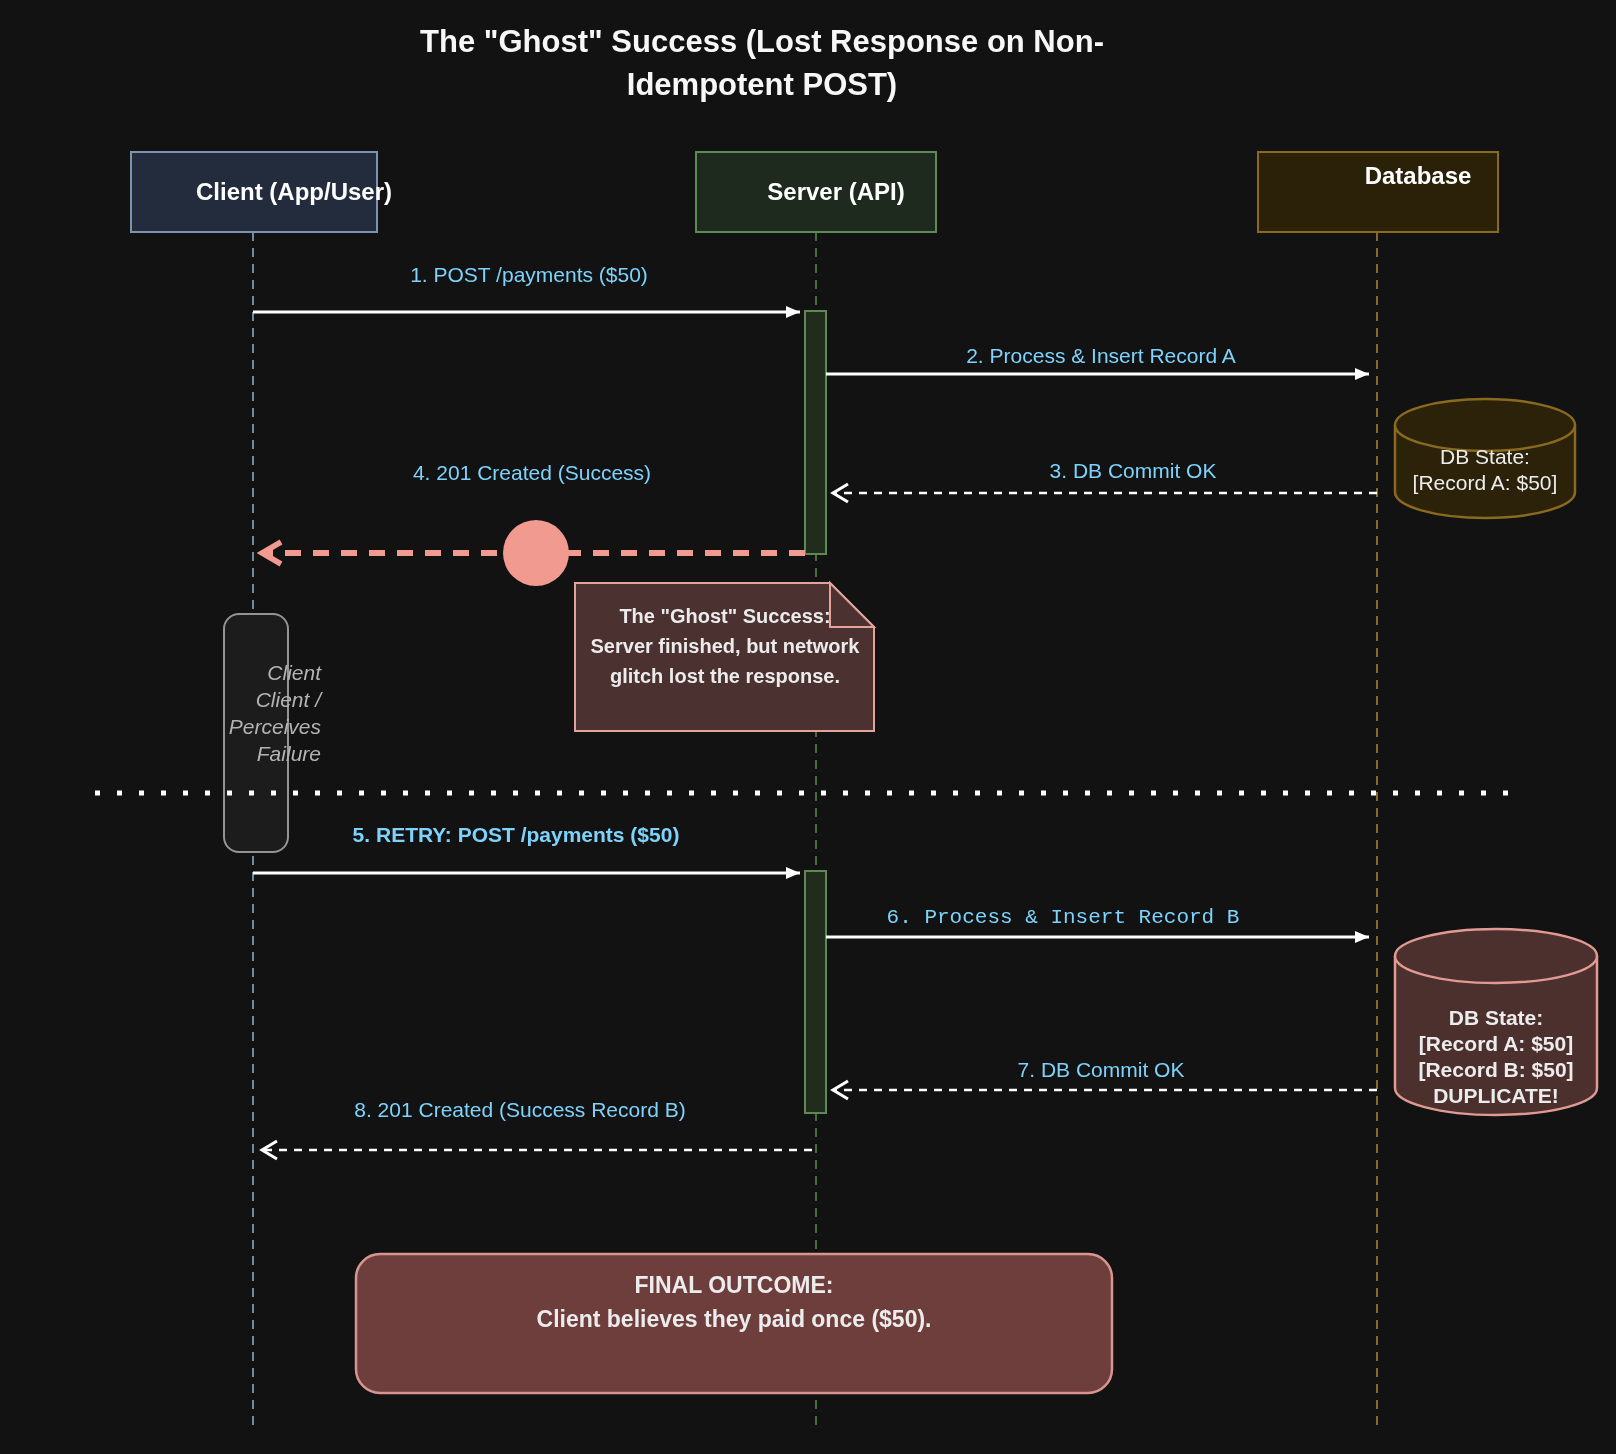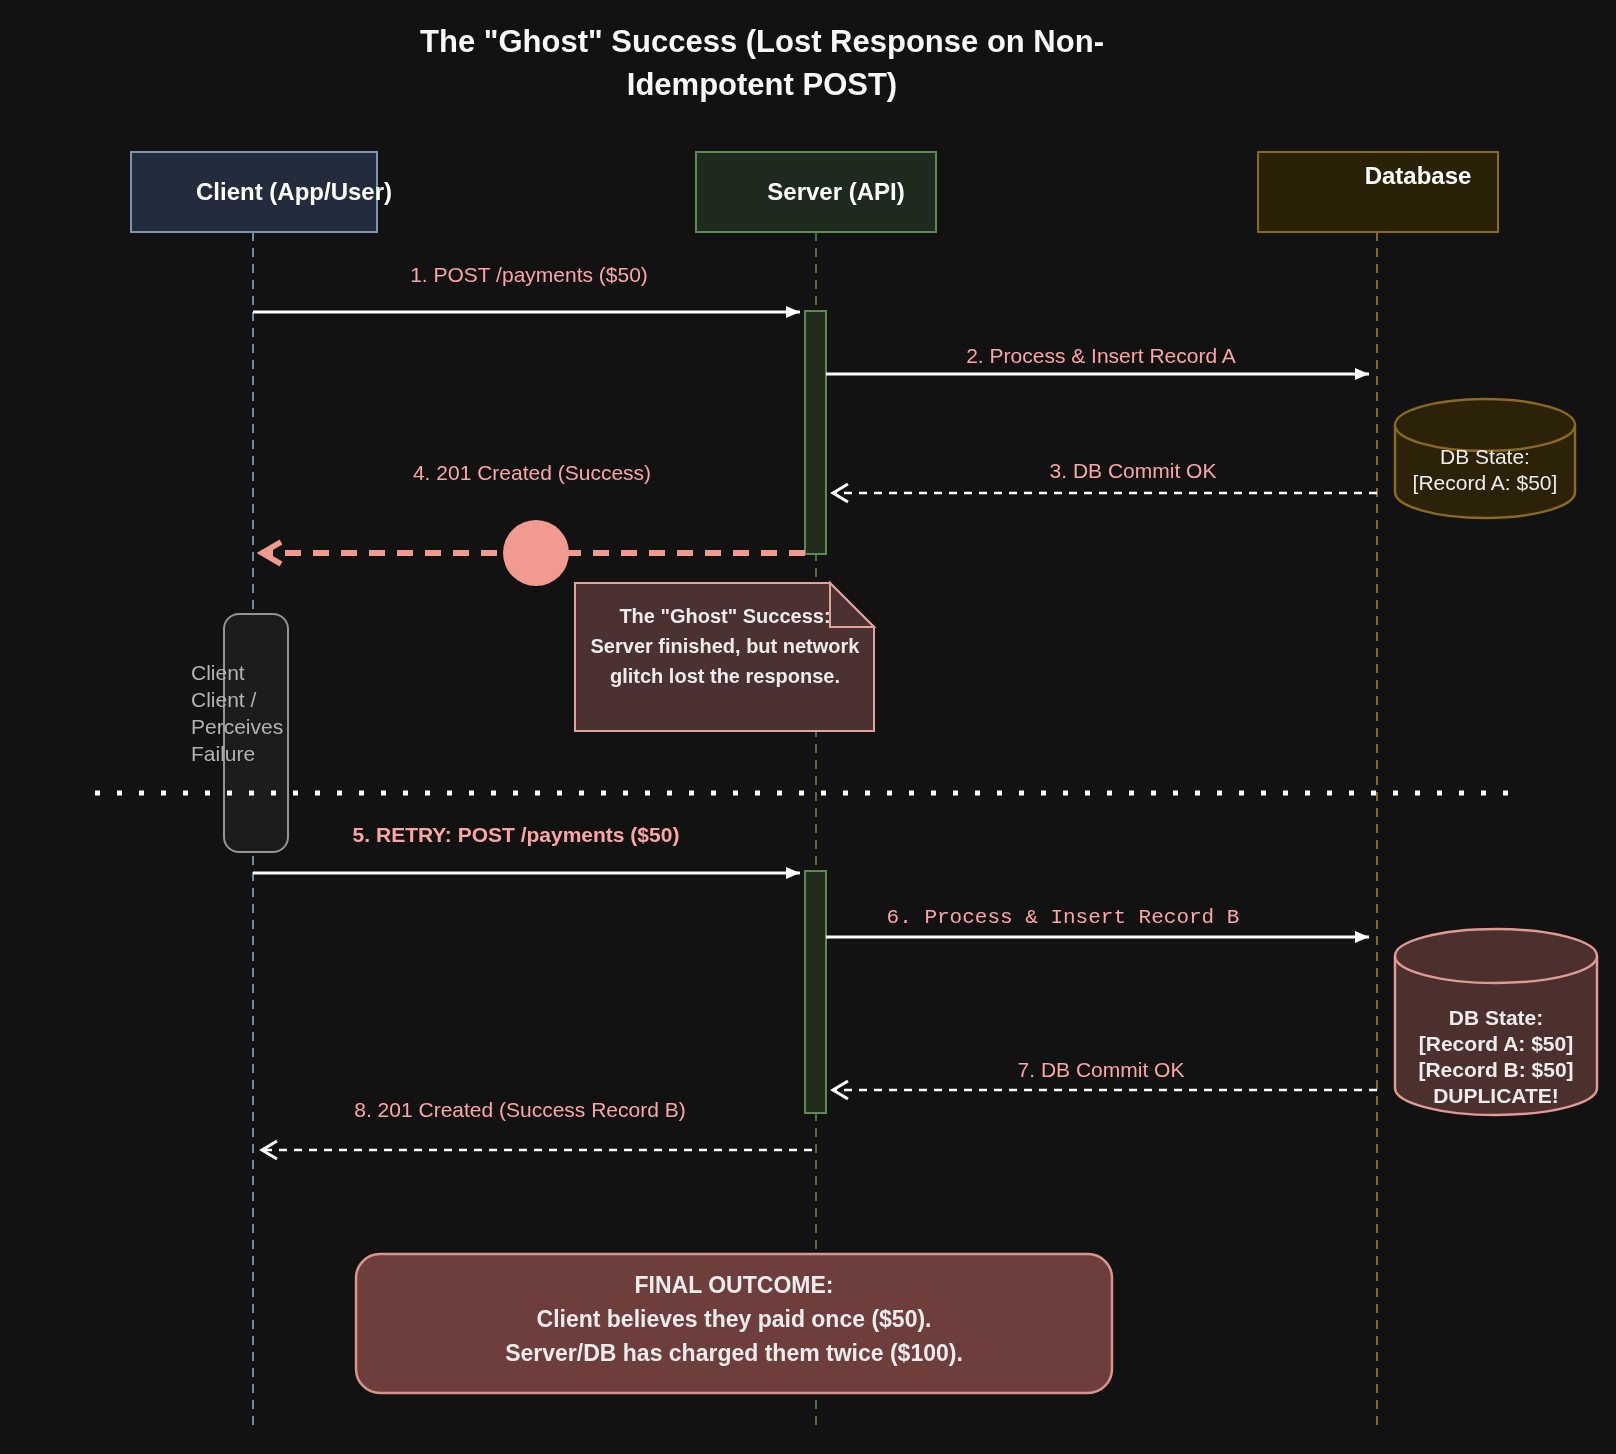--- a/index.html
+++ b/index.html
@@ -2,30 +2,30 @@
 <html><head>
 <meta charset="utf-8">
 <style>
   html,body{margin:0;padding:0;background:#121212;}
   #stage{
     position:relative;width:1616px;height:1454px;overflow:hidden;
     background:#121212;font-family:"Liberation Sans",sans-serif;color:#ececec;
   }
   svg{position:absolute;left:0;top:0;}
   .lbl{position:absolute;transform:translateX(-50%);white-space:nowrap;
-       font-size:21px;color:#fca5a5;}
+       font-size:21px;color:#7dd3fc;}
   .bold{font-weight:bold;}
   #title{position:absolute;left:367px;top:20px;width:790px;text-align:center;
          font-size:31px;font-weight:bold;line-height:43px;color:#f7f7f7;}
   .actor-label{position:absolute;display:flex;align-items:center;justify-content:center;
          font-size:24px;font-weight:bold;color:#fff;padding-left:40px;}
   #note-text{position:absolute;left:575px;top:601px;width:300px;text-align:center;
          font-weight:bold;font-size:20px;line-height:30px;}
-  #timeout-text{position:absolute;left:191px;top:659px;width:130px;text-align:left;
-         color:#b3b3b3;font-size:21px;line-height:27px;}
+  #timeout-text{position:absolute;left:191px;top:659px;width:130px;text-align:right;
+         font-style:italic;color:#b3b3b3;font-size:21px;line-height:27px;}
   #db1-text{position:absolute;left:1375px;top:444px;width:220px;text-align:center;
          font-size:21px;line-height:26px;}
   #db2-text{position:absolute;left:1386px;top:1005px;width:220px;text-align:center;
          font-size:21px;line-height:26px;font-weight:bold;}
   #final-text{position:absolute;left:356px;top:1268px;width:756px;text-align:center;
          font-size:23px;font-weight:bold;line-height:34px;}
   
   .lf-client{stroke:#6f89a8;}
   .lf-server{stroke:#4d6b40;}
   .lf-db{stroke:#8a6a1f;}
@@ -142,16 +142,15 @@
   <div id="db2-text">
     <div>DB State:</div>
     <div>[Record A: $50]</div>
     <div>[Record B: $50]</div>
     <div>DUPLICATE!</div>
   </div>
 
   <div id="final-text">
     <div>FINAL OUTCOME:</div>
     <div>Client believes they paid once ($50).</div>
-    <div>Server/DB has charged them twice ($100).</div>
   </div>
 
 </div>
 
 </body></html>

